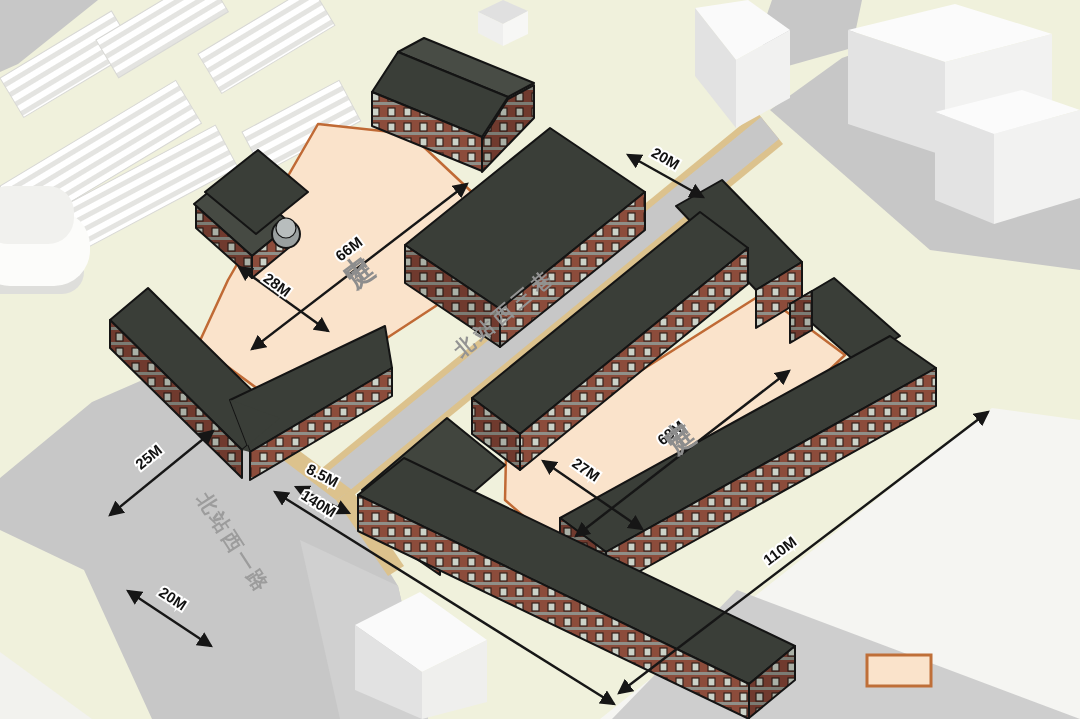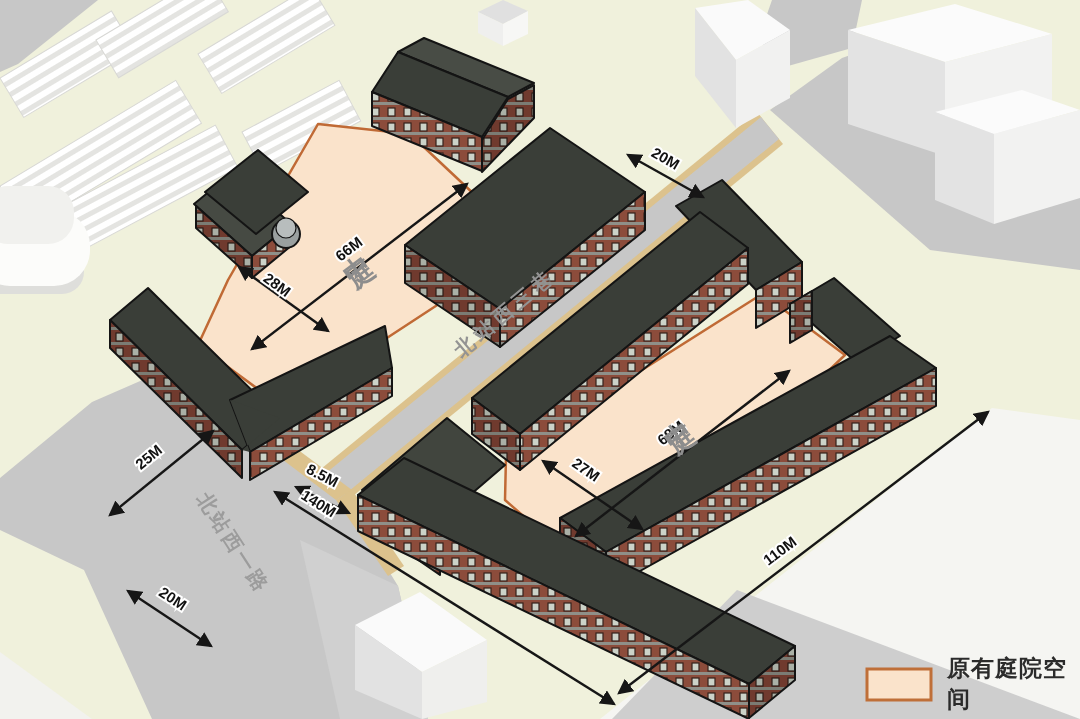--- a/index.html
+++ b/index.html
@@ -226,14 +226,13 @@
 <div class="overlay courtyard-name" style="left:338px;top:244px;transform:translate(-50%,-50%) rotate(-37deg);">中庭</div>
 
 <div class="overlay courtyard-name" style="left:659px;top:410px;transform:translate(-50%,-50%) rotate(-37deg);">中庭</div>
 
 <div class="legend">
   <span class="swatch-wrap">
     <svg width="68" height="35">
       <rect x="2" y="2" width="64" height="31" stroke="#bf6f38" stroke-width="3" fill="#fae3cb"></rect>
     </svg>
   </span>
-  <span class="label">原有庭院空间</span>
 </div>
 
 </body></html>

